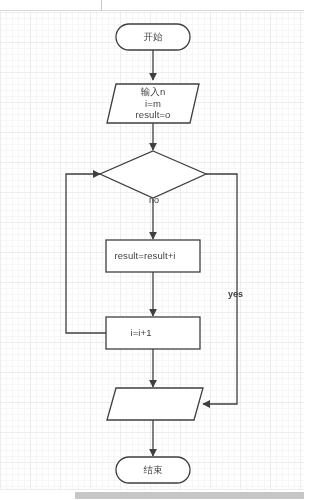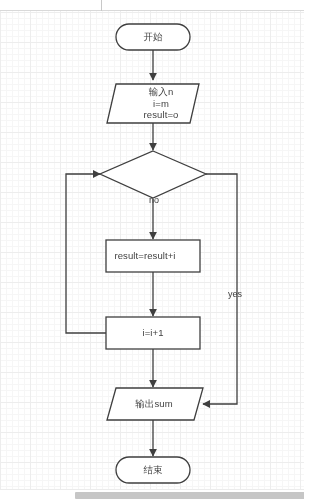--- a/index.html
+++ b/index.html
@@ -140,34 +140,33 @@
 
       <rect x="106" y="306" width="94" height="32" fill="#ffffff" stroke="#3f3f3f" stroke-width="1.3"></rect>
 
       <polygon points="116,377 203,377 194,409 107,409" fill="#ffffff" stroke="#3f3f3f" stroke-width="1.3"></polygon>
 
       <rect x="116" y="446" width="74" height="26" rx="13" ry="13" fill="#ffffff" stroke="#3f3f3f" stroke-width="1.3"></rect>
     </svg>
 
     <div class="node-text" style="left:116px; top:20px; width:74px;">开始</div>
 
-    <div class="node-text" style="left:115px; top:75px; width:92px;"><span>输入n</span><br><span>i=m</span><br><span>result=o</span></div>
+    <div class="node-text" style="left:107px; top:75px; width:92px;"><span>输入n</span><br><span>i=m</span><br><span>result=o</span></div>
 
 
     <div class="node-text" style="left:106px; top:239px; width:78px;">result=result+i</div>
 
-    <div class="node-text" style="left:106px; top:316px; width:70px;padding-left:12px;">i=i+1</div>
+    <div class="node-text" style="left:106px; top:316px; width:70px;">i=i+1</div>
 
-    <div class="node-text" style="left:110px; top:387px; width:88px;">输出sum</div>
 
     <div class="node-text" style="left:116px; top:453px; width:74px;">结束</div>
 
     <div class="edge-label" style="left:143px; top:184px; width:22px;">no</div>
 
-    <div class="edge-label" style="left:228px; top:278px; width:24px; text-align:left;">yes</div>
+    <div class="edge-label" style="left:228px; top:278px; width:24px; text-align:left;font-weight:bold;">yes</div>
 
   </div>
 
   <div id="hscrollbar">
     <div id="hscroll-thumb"></div>
   </div>
 
 </div>
 
 </body></html>

